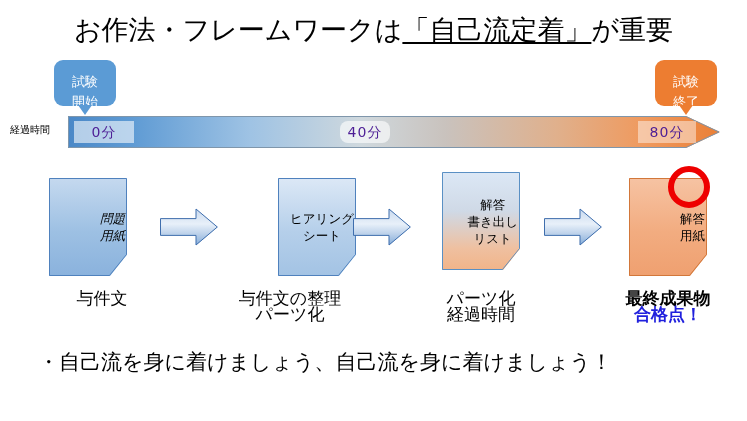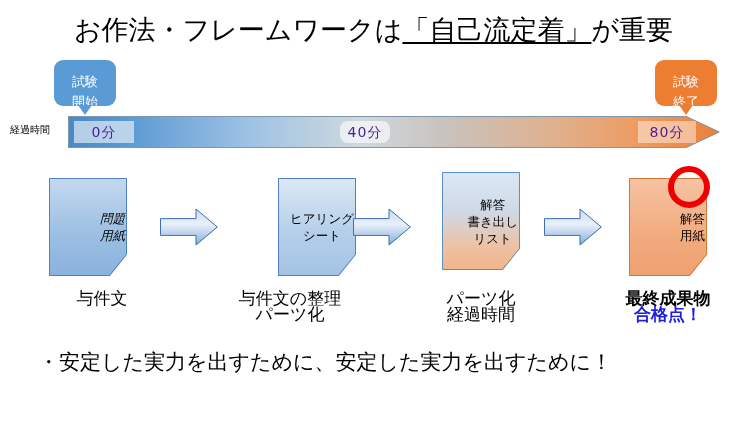--- a/index.html
+++ b/index.html
@@ -322,15 +322,15 @@
       <polygon points="0.5,0.5 77.5,0.5 77.5,76.5 60.5,97.5 0.5,97.5" fill="none" stroke="#d2773a" stroke-width="1"></polygon>
     </svg>
   </div>
   <div class="caption" style="left:598px; top:290px;font-weight:bold;">
     <div>最終成果物</div>
     <div class="pass">合格点！</div>
   </div>
 
   <div id="red-circle"></div>
 
-  <div id="bottom-text">・安定した実力を出すために、安定した実力を出すために！</div>
+  <div id="bottom-text">・自己流を身に着けましょう、自己流を身に着けましょう！</div>
 
 </div>
 
 </body></html>

